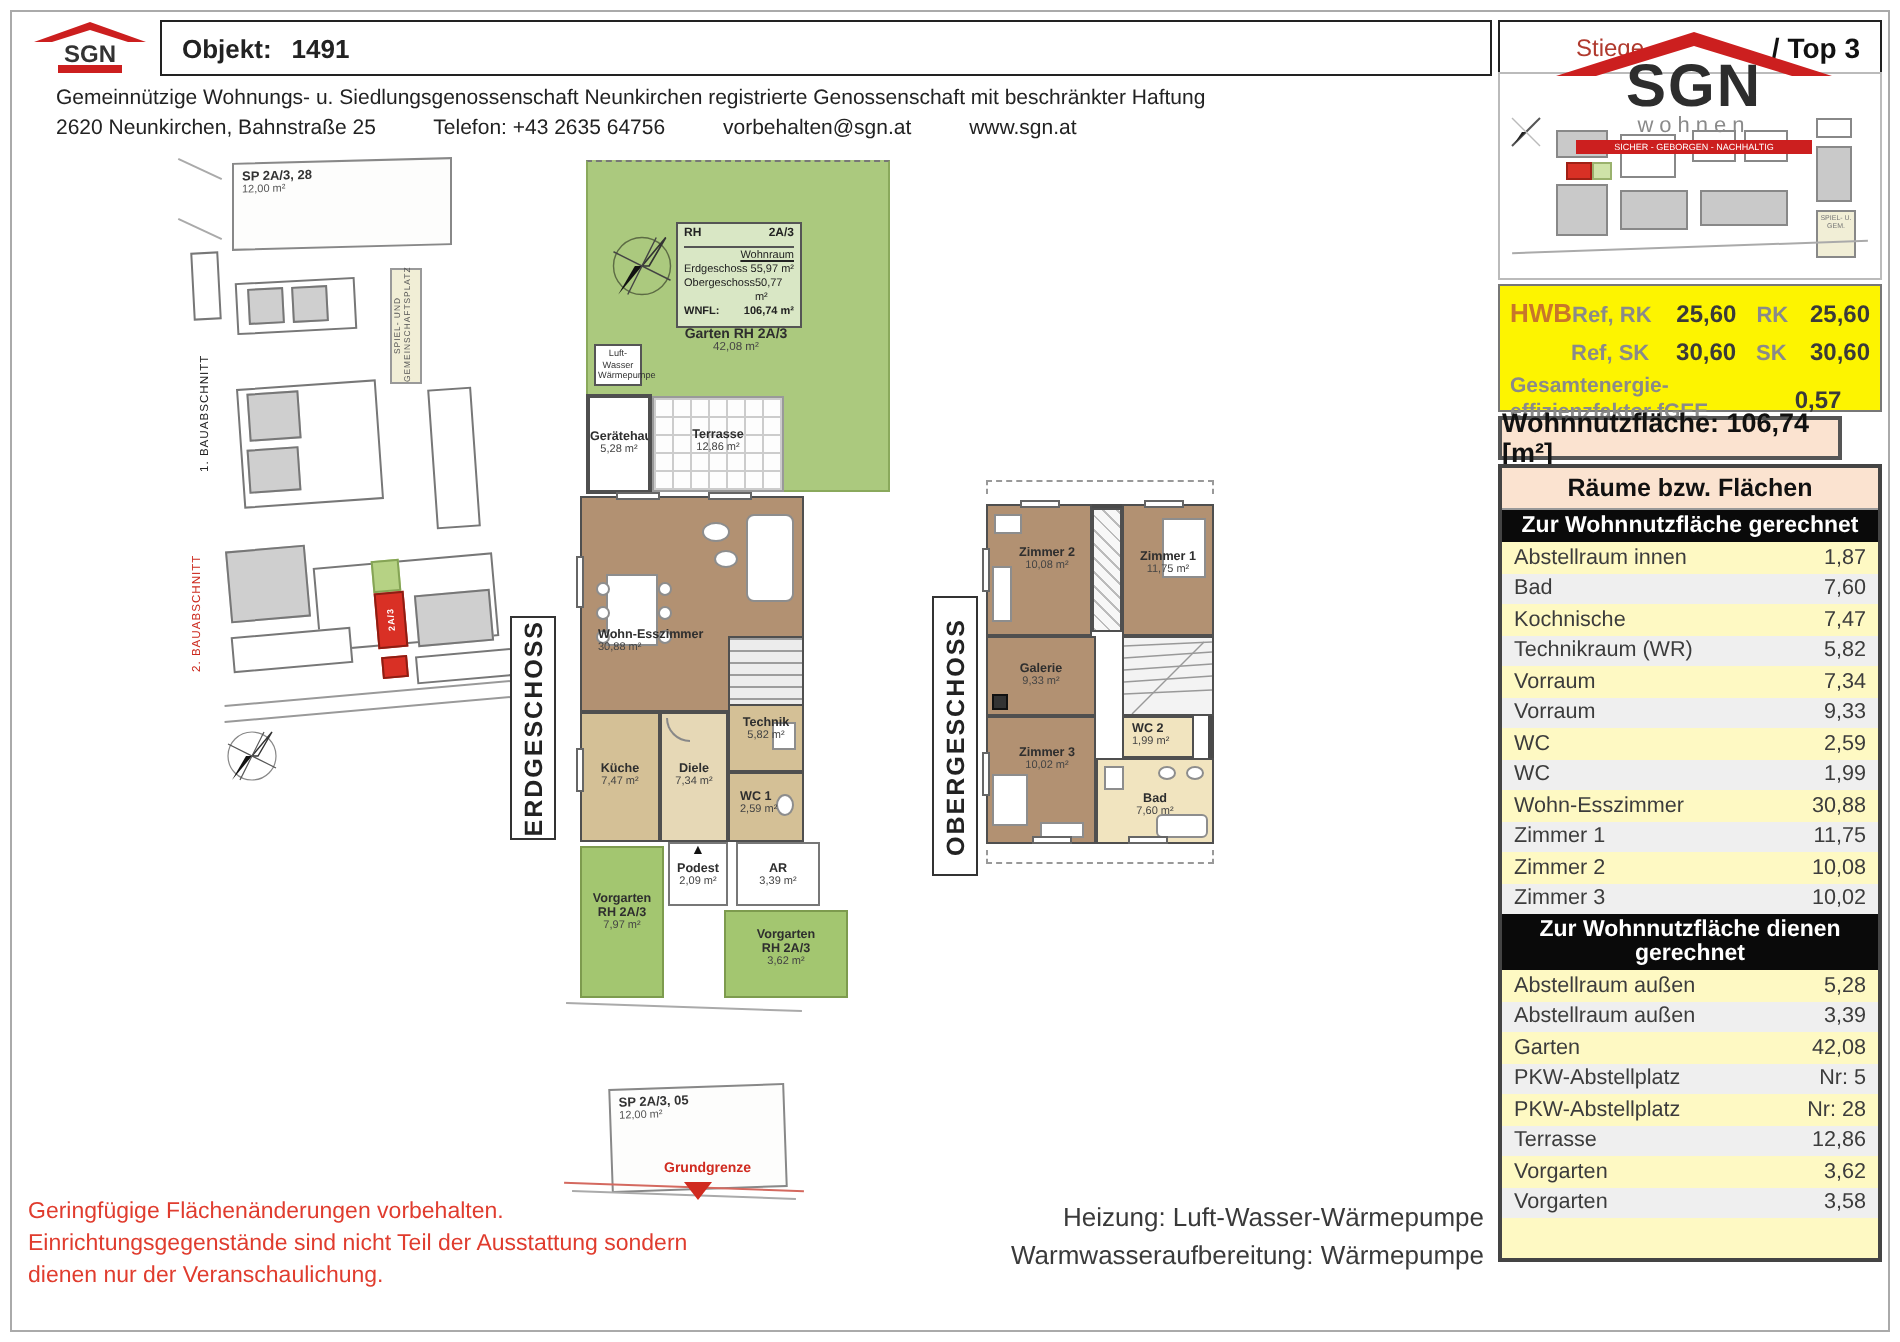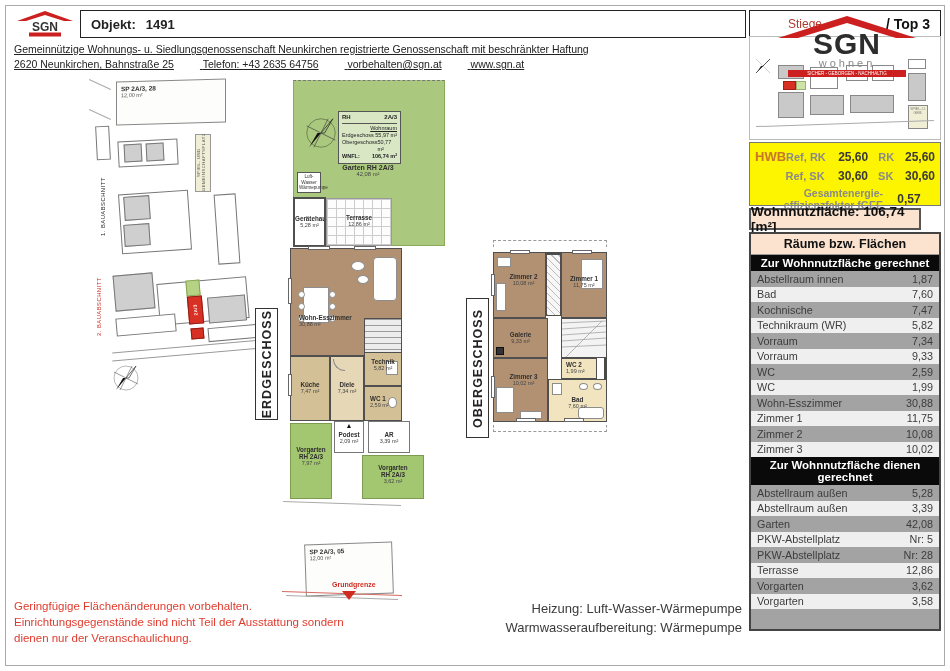--- a/index.html
+++ b/index.html
@@ -36,27 +36,27 @@
   .mini.beige { background:#f1eed6; }
 
   .energy { background:#fdf400; border:1px solid #777; font-size:11px; padding:4px 5px 3px 5px; }
   .erow { display:flex; align-items:baseline; line-height:1.55; }
   .ehwb { width:34px; font-weight:bold; color:#c8762a; font-size:13px; }
   .ekey { width:48px; color:#8a8a8a; font-weight:bold; }
   .eval { width:44px; text-align:right; font-weight:bold; color:#3a3a3a; font-size:12px; }
   .ekey2 { width:30px; margin-left:10px; color:#8a8a8a; font-weight:bold; }
   .eval2 { flex:1; text-align:right; font-weight:bold; color:#3a3a3a; font-size:12px; }
   .fgee { display:flex; align-items:center; margin-top:1px; }
-  .fgee .lbl { flex:1; text-align:right; color:#8a8a8a; font-weight:bold; font-size:10.5px; line-height:1.2; }
+  .fgee .lbl { flex:1; text-align:left; color:#8a8a8a; font-weight:bold; font-size:10.5px; line-height:1.2; }
   .fgee .val { width:52px; text-align:center; font-weight:bold; color:#3a3a3a; font-size:12px; }
 
   .wnfbar { background:#fbe3d0; border:2px solid #555; display:flex; align-items:center; justify-content:center;
             font-weight:bold; font-size:13.5px; color:#111; }
 
-  .rtable { border:2px solid #444; background:#a3a3a3; display:flex; flex-direction:column; }
+  .rtable { border:2px solid #444; background:#fef9c3; display:flex; flex-direction:column; }
   .rtitle { background:#fbe3d0; border-bottom:1px solid #999; text-align:center; font-weight:bold;
             font-size:12.5px; padding:3px 0; color:#111; }
   .rcolhead { display:flex; padding:2px 6px; font-size:10.5px; color:#333; background:#fdf0e4; }
   .rcolhead .c1 { flex:1; }
   .rcolhead .c2 { text-align:right; }
   .rband { background:#0a0a0a; color:#fff; font-weight:bold; text-align:center; font-size:11.5px; padding:2px 0; }
   .trow { display:flex; padding:1.5px 6px; font-size:10.8px; color:#3c3c3c; min-height:15.5px; align-items:center; }
   .trow.alt { background:#efefef; }
   .trow .tn { flex:1; }
   .trow .tv { text-align:right; }
@@ -138,21 +138,21 @@
   <div class="hbox abs" style="left:80px;top:10px;width:666px;height:28px;padding:0 10px;position:absolute;">
     <span class="objekt-label">Objekt:</span>
     <span class="objekt-value">1491</span>
   </div>
 
   <div class="hbox abs" style="left:749px;top:10px;width:192px;height:28px;padding:0 10px;justify-content:space-between;">
     <span class="stiege" style="margin-left:28px;">Stiege</span>
     <span class="top3">/ Top 3</span>
   </div>
 
-  <div class="abs company" style="left:14px;top:42px;width:700px;text-decoration:underline;">
+  <div class="abs company" style="left:28px;top:42px;width:700px;">
     <div>Gemeinnützige Wohnungs- u. Siedlungsgenossenschaft Neunkirchen registrierte Genossenschaft mit beschränkter Haftung</div>
     <div>
       <span class="seg">2620 Neunkirchen, Bahnstraße 25</span>
       <span class="seg">Telefon: +43 2635 64756</span>
       <span class="seg">vorbehalten@sgn.at</span>
       <span class="seg">www.sgn.at</span>
     </div>
   </div>
 
   <div class="sketchbox abs" style="left:749px;top:36px;width:192px;height:104px;">

